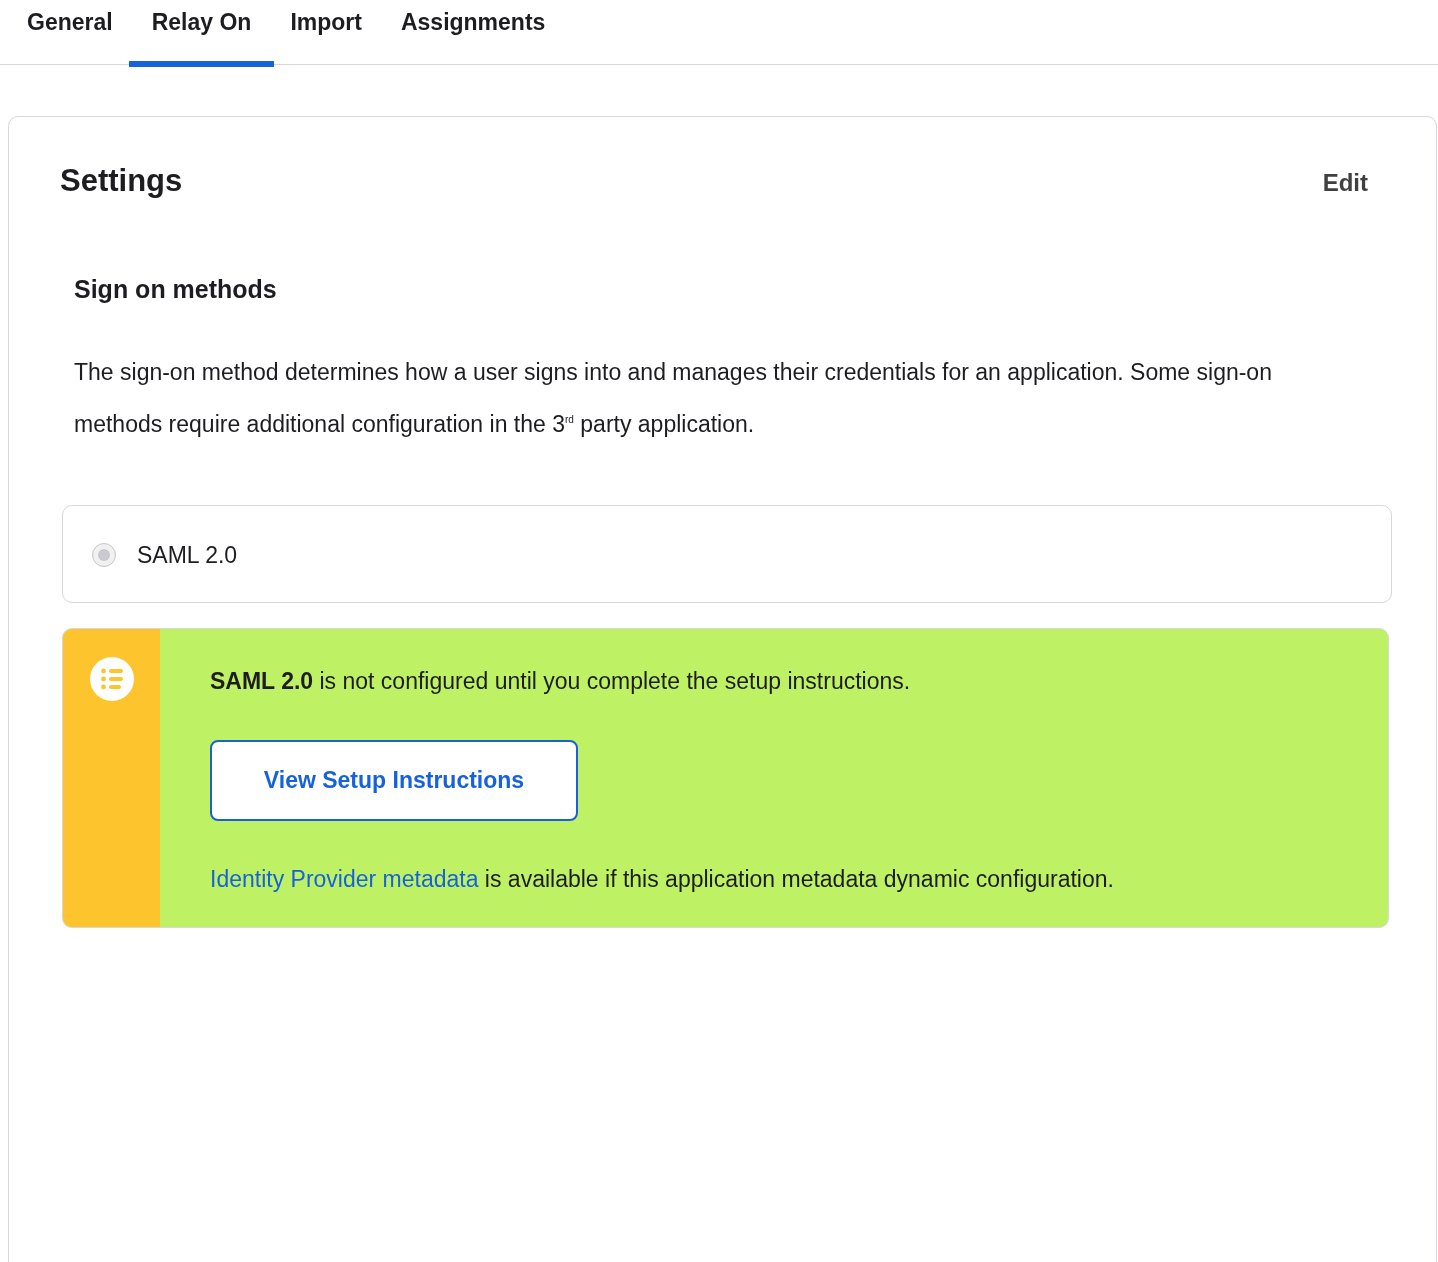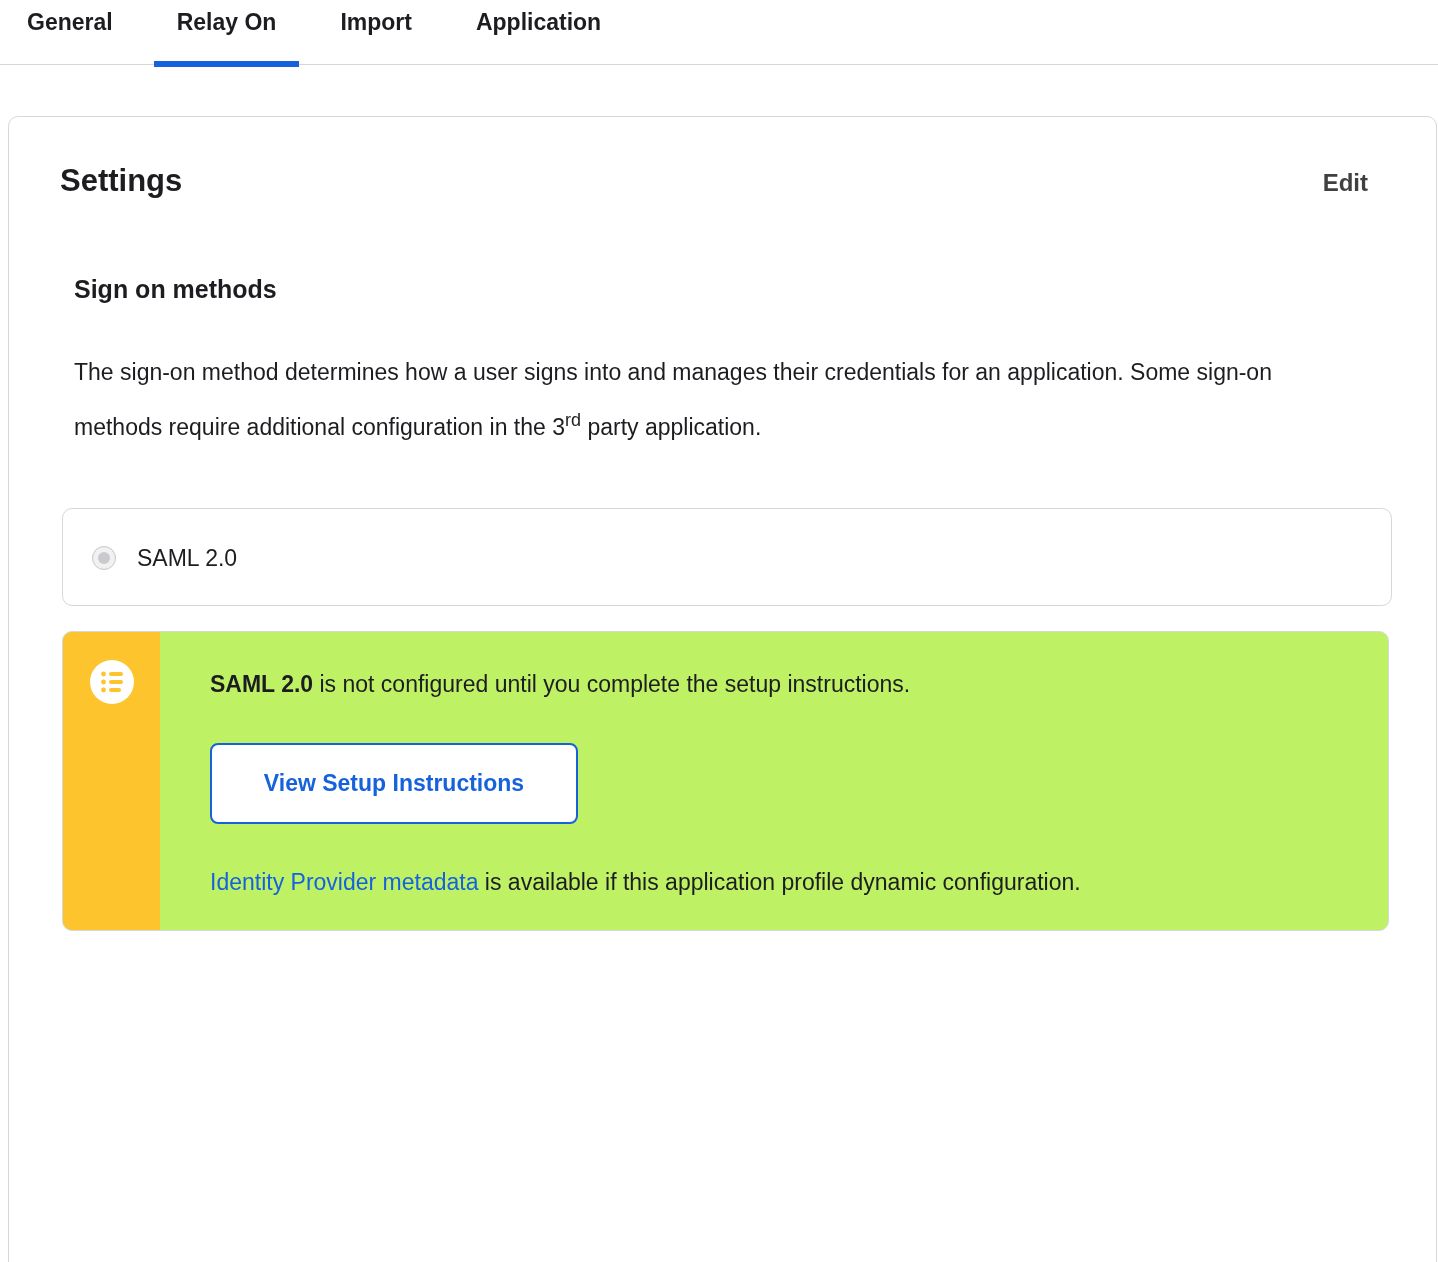--- a/index.html
+++ b/index.html
@@ -8,21 +8,21 @@
     background: #ffffff;
     overflow: hidden;
     font-family: "Liberation Sans", sans-serif;
     color: #1d1d21;
   }
 
   
   .tabbar {
     display: flex;
     padding-left: 27px;
-    gap: 64px;
+    gap: 39px;
     border-bottom: 1px solid #d8d8dc;
   }
   .tab {
     position: relative;
     font-size: 23px;
     font-weight: 700;
     padding: 9px 0 28px;
     cursor: pointer;
     white-space: nowrap;
   }
@@ -64,21 +64,21 @@
     margin: 76px 0 0 12px;
     font-size: 25px;
     font-weight: 700;
   }
   .desc {
     margin: 44px 44px 0 12px;
     font-size: 23px;
     line-height: 48px;
     max-width: 1240px;
   }
-  .desc sup { font-size: 18px; }
+  .desc sup { font-size: 10px; }
   .note {
     margin: 24px 44px 0 12px;
     font-size: 23px;
     line-height: 30px;
   }
   a.inline-link {
     color: #1662dd;
     text-decoration: none;
     cursor: pointer;
   }
@@ -167,21 +167,21 @@
     line-height: 30px;
   }
 </style>
 </head>
 <body>
 
 <nav class="tabbar">
   <div class="tab">General</div>
   <div class="tab active">Relay On</div>
   <div class="tab">Import</div>
-  <div class="tab">Application</div>
+  <div class="tab">Assignments</div>
 </nav>
 
 <section class="card">
 
   <div class="card-header">
     <h1 class="card-title">Settings</h1>
     <a class="edit-link">Edit</a>
   </div>
 
   <div class="card-body">
@@ -208,18 +208,18 @@
           <rect x="19" y="12" width="14" height="4" rx="2" fill="#fdc42d"></rect>
           <rect x="19" y="20" width="14" height="4" rx="2" fill="#fdc42d"></rect>
           <rect x="19" y="28" width="12" height="4" rx="2" fill="#fdc42d"></rect>
         </svg>
       </div>
       <div class="callout-content">
         <p class="callout-message"><b>SAML 2.0</b><span> is not configured until you complete the setup instructions.</span></p>
 
         <button class="setup-btn">View Setup Instructions</button>
 
-        <p class="metadata-line"><a class="inline-link">Identity Provider metadata</a><span> is available if this application profile dynamic configuration.</span></p>
+        <p class="metadata-line"><a class="inline-link">Identity Provider metadata</a><span> is available if this application metadata dynamic configuration.</span></p>
       </div>
     </div>
 
   </div>
 </section>
 
 </body></html>

